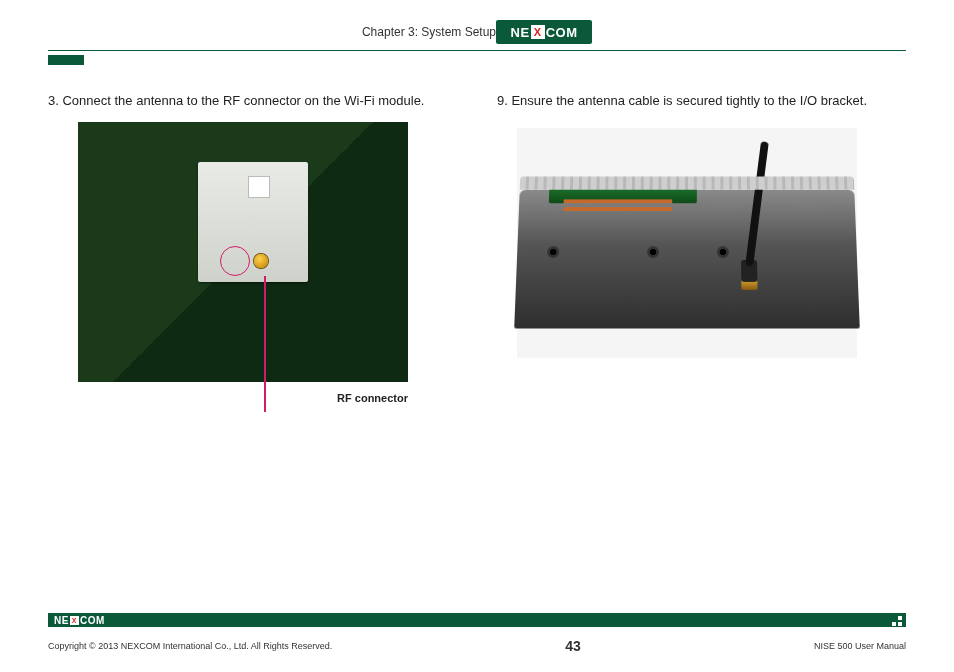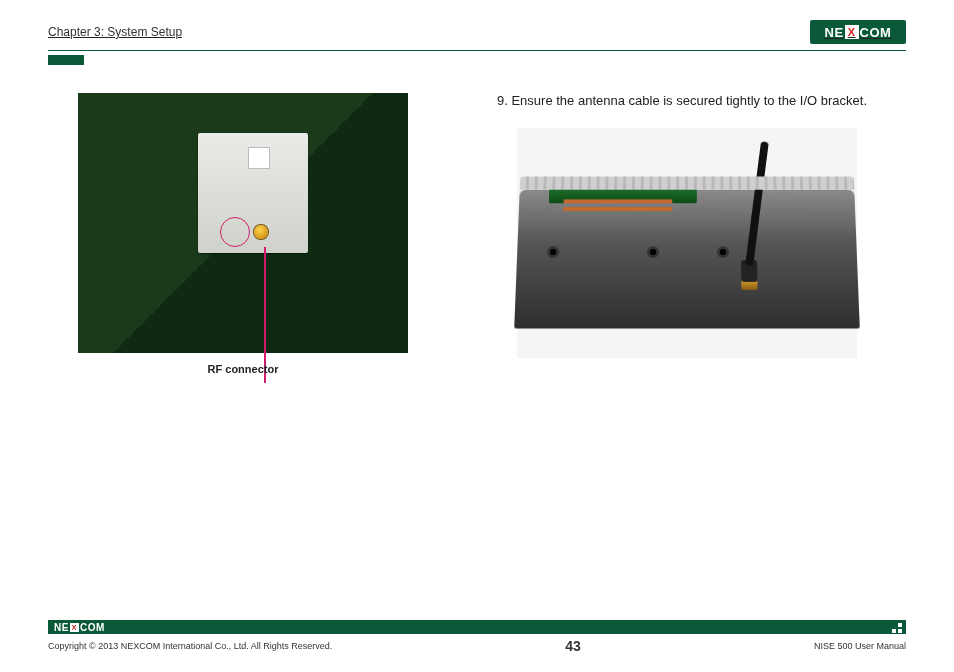--- a/index.html
+++ b/index.html
@@ -15,24 +15,23 @@
   .page {
     position: absolute;
     left: 48px;
     right: 48px;
     top: 18px;
     bottom: 18px;
   }
   
   .hdr {
     display: flex;
-    justify-content: space-between;
+    justify-content: center;
     align-items: center;
     height: 28px;
-    text-decoration: underline;
   }
   .chapter {
     font-size: 12px;
     color: #333;
   }
   .logo-hdr {
     width: 96px; height: 24px;
     background: #0a5a3a;
     border-radius: 2px;
     display: flex; align-items: center; justify-content: center;
@@ -116,21 +115,21 @@
   .callout-line {
     position: absolute;
     left: 216px; top: 154px;
     width: 1.5px; height: 136px;
     background: #d11b6b;
   }
   .callout-label {
     position: absolute;
     left: 0; right: 0;
     top: 270px;
-    text-align: center;
+    text-align: right;
     font-size: 11px;
     font-weight: 700;
     color: #222;
     margin-left: 30px;
     width: 330px;
   }
   
   .fig2 {
     width: 340px;
     height: 230px;
@@ -225,21 +224,21 @@
     content:""; position:absolute; width:4px; height:4px; background:#fff;
   }
   .ftr-dots::before{left:0;top:6px;}
   .ftr-dots::after{left:6px;top:0;}
   .ftr-row {
     display: flex;
     justify-content: space-between;
     align-items: center;
     font-size: 9px;
     color: #333;
-    padding-top: 4px;
+    padding-top: 11px;
   }
   .pagenum { font-weight: 700; font-size: 14px; }
 </style>
 </head>
 <body>
 
 <div class="page">
 
   <div class="hdr">
     <div class="chapter">Chapter 3: System Setup</div>
@@ -249,20 +248,21 @@
         <span class="xbox">X</span>
         <span>COM</span>
       </span>
     </div>
   </div>
   <hr class="hdr-rule">
   <div class="tab"></div>
 
   <div class="content">
     <div class="col">
+      <p class="step">3. Connect the antenna to the RF connector on the Wi-Fi module.</p>
       <div class="figwrap">
         <div class="fig board1">
           <div class="wifi-card">
             <div class="rf-dot"></div>
           </div>
         </div>
         <div class="callout-circle"></div>
         <div class="callout-line"></div>
         <div class="callout-label">RF connector</div>
       </div>

